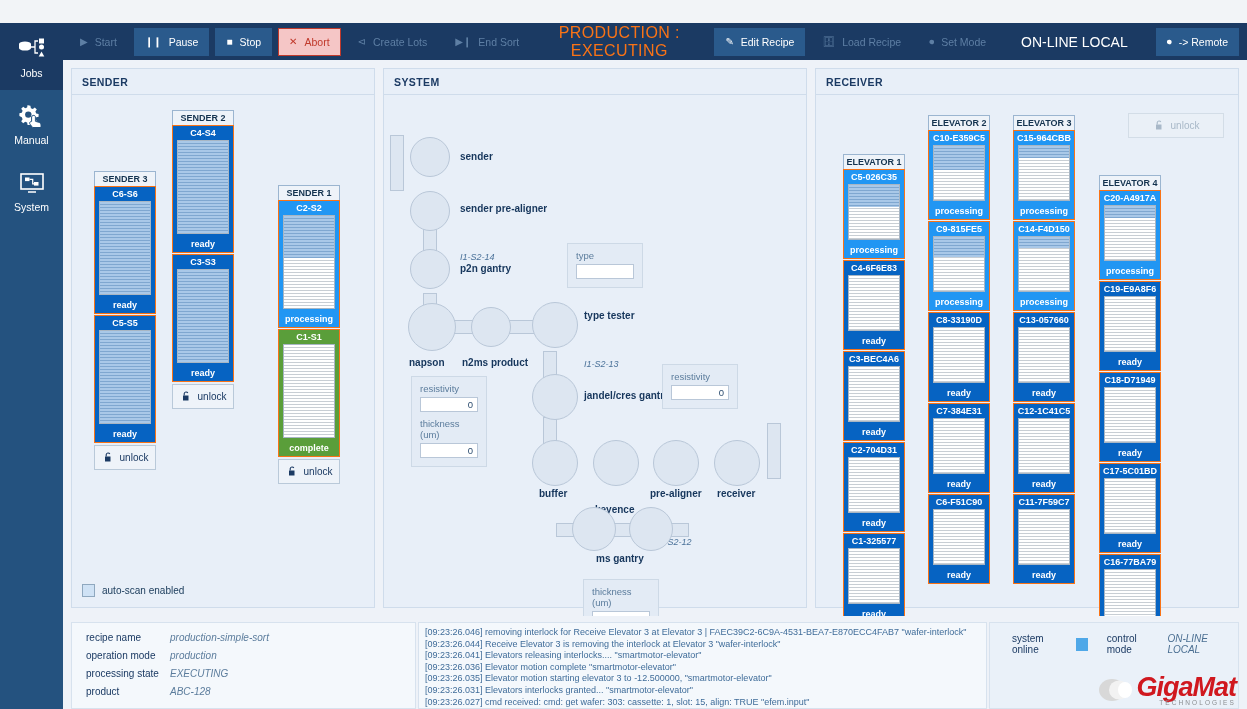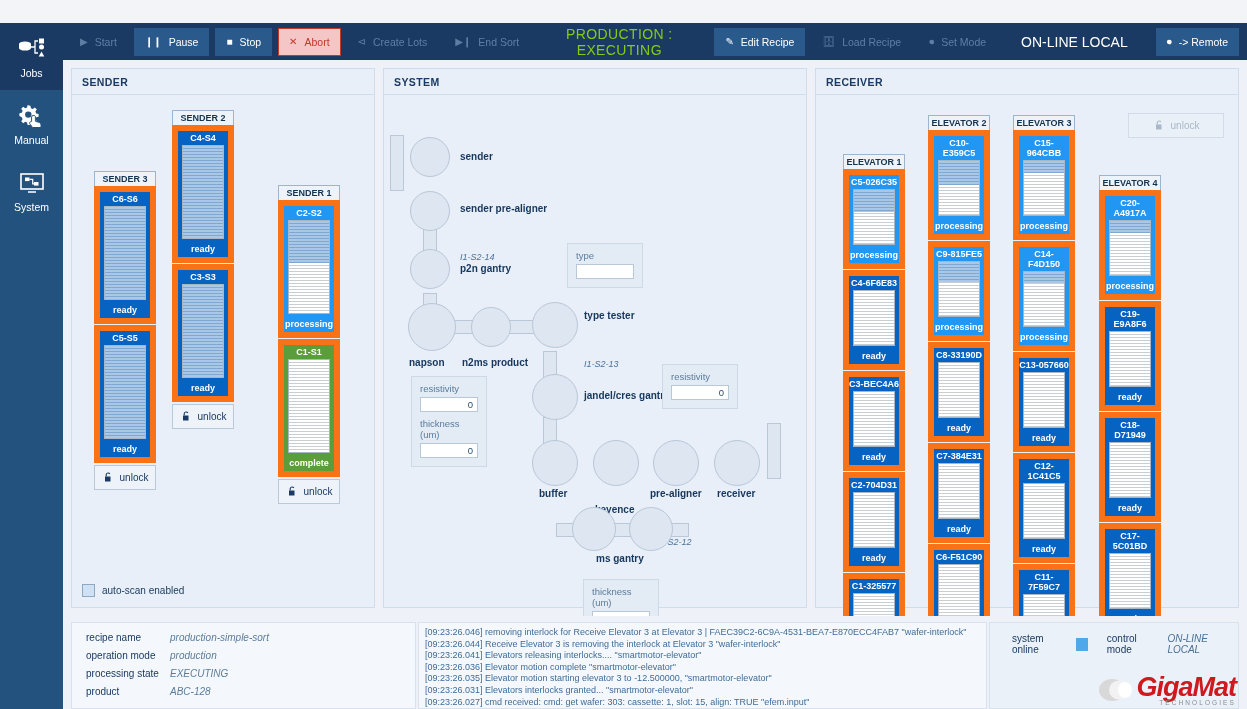--- a/index.html
+++ b/index.html
@@ -52,21 +52,21 @@
     height: 28px; margin-left: 6px; padding: 0 10px;
     display: flex; align-items: center; gap: 7px;
     font-size: 10.5px; color: #ffffff; border: 1px solid transparent;
     background: #2a5a8c; white-space: nowrap;
   }
   .tbtn.disabled { background: transparent; color: #5e7fa4; }
   .tbtn.danger { background: #f5c6c6; color: #c0392b; border: 1px solid #c0392b; }
   .tbtn.danger .gl { color: #c0392b; }
   .gl { font-size: 10px; line-height: 1; display: inline-block; }
   .prod-title {
-    flex: 1; text-align: center; font-size: 14px; color: #84cc16;
+    flex: 1; text-align: center; font-size: 16px; color: #f97316;
     letter-spacing: .4px;
   }
   .mode-label { font-size: 14px; color: #ffffff; padding: 0 22px 0 24px; white-space: nowrap; }
   .tbtn.remote { margin-right: 8px; }
 
   
   .body {
     position: absolute; left: 63px; top: 60px; width: 1184px; height: 556px;
     background: #eef2f8; padding: 8px;
   }
@@ -83,21 +83,21 @@
   #panel-system { flex: 1; }
   #panel-receiver { width: 424px; }
 
   
   .stack { position: absolute; width: 62px; }
   .stack-title {
     background: #eef3f9; border: 1px solid #9bb5d0; border-bottom: none;
     text-align: center; font-size: 9px; font-weight: bold; color: #14334f;
     padding: 2px 0 2px;
   }
-  .cassette { border: 6px solid #f97316; margin-bottom: 1px; }
+  .cassette { border: 1px solid #f97316; margin-bottom: 1px; }
   .cass-id {
     text-align: center; font-size: 9px; font-weight: bold; color: #ffffff;
     padding: 2px 0 2px;
   }
   .slots {
     margin: 0 4px; background: #ffffff; border: 1px solid #a8b6c4;
     background-image: repeating-linear-gradient(
       to bottom, #ffffff 0px, #ffffff 2px, #c8ced4 2px, #c8ced4 3px);
   }
   .slots.full {

